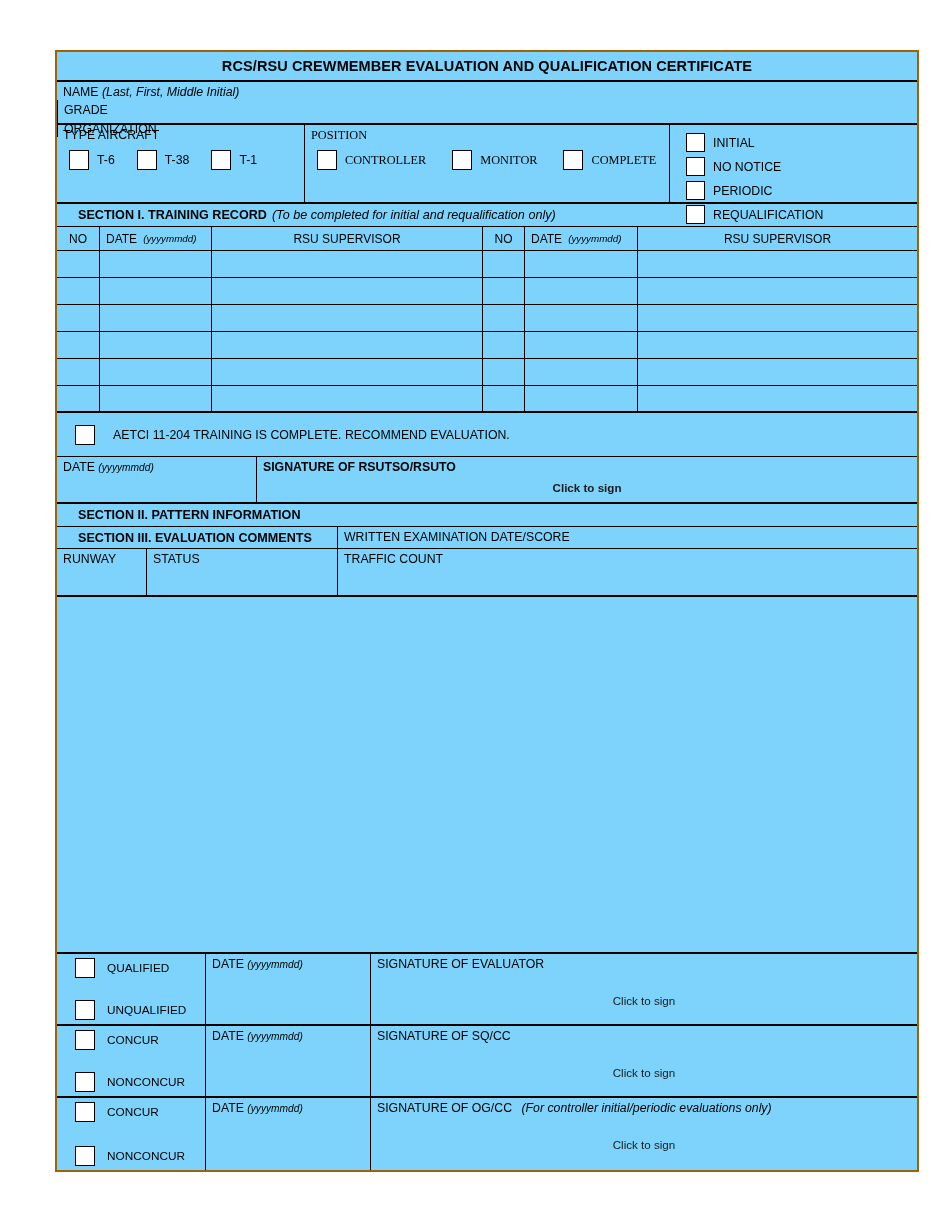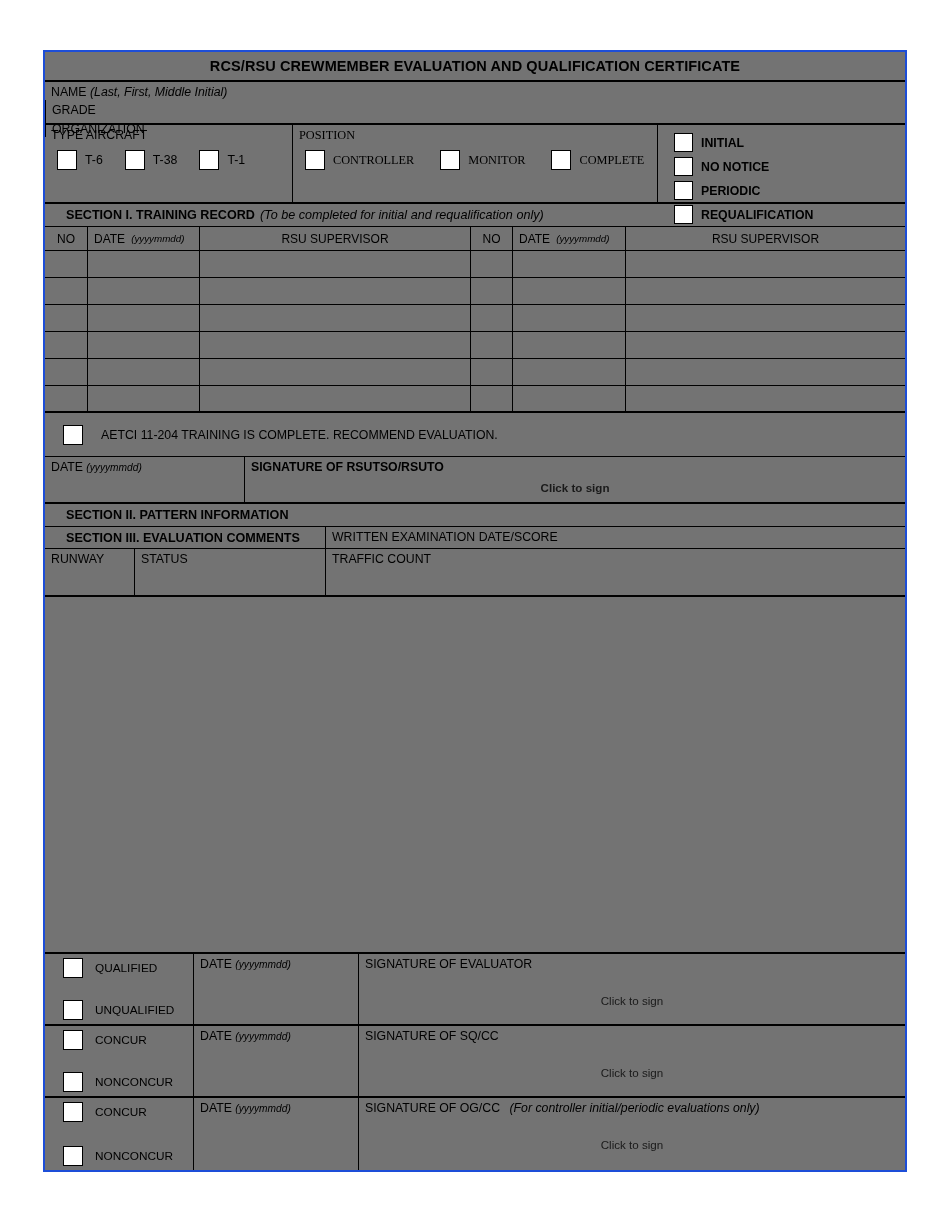--- a/index.html
+++ b/index.html
@@ -16,26 +16,26 @@
   }
   .page {
     position: relative;
     width: 950px;
     height: 1230px;
     box-sizing: border-box;
   }
   
   .form {
     position: absolute;
-    left: 43px;
+    left: 55px;
     top: 50px;
     width: 864px;
-    border: 2px solid #1d4ed8;
+    border: 2px solid #a16207;
     box-sizing: border-box;
-    background: #737373;
+    background: #7dd3fc;
   }
   .row { display: flex; box-sizing: border-box; }
   .cell { box-sizing: border-box; position: relative; }
   .bb { border-bottom: 1px solid #000; }
   .bl { border-left: 1px solid #000; }
   .bb2 { border-bottom: 2px solid #000; }
 
   
   .title-bar {
     height: 28px;
@@ -95,21 +95,20 @@
     margin-left: 8px;
     white-space: nowrap;
   }
   .ac-item { display: flex; align-items: center; margin-right: 22px; }
   .pos-item { display: flex; align-items: center; margin-right: 26px; }
 
   .typ-grid {
     display: flex;
     flex-wrap: wrap;
     padding: 8px 13px 0 16px;
-    font-weight: bold;
   }
   .typ-item {
     display: flex;
     align-items: center;
     width: 105px;
     margin-bottom: 5px;
   }
   .typ-item.wide { width: 140px; }
 
   

